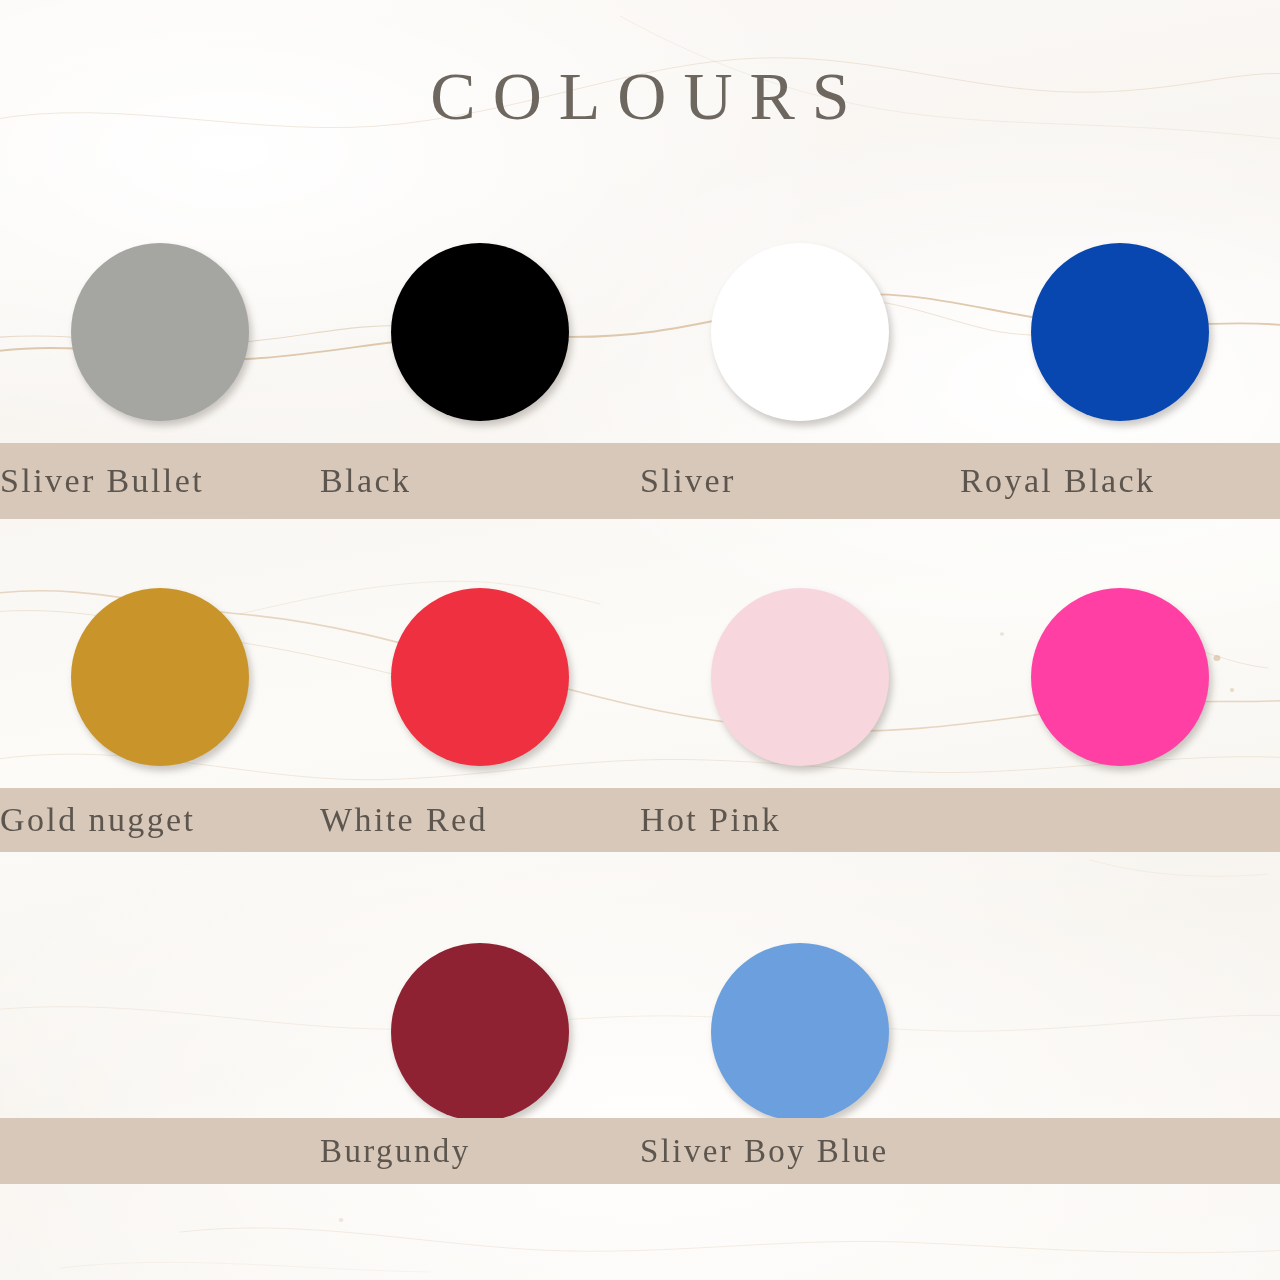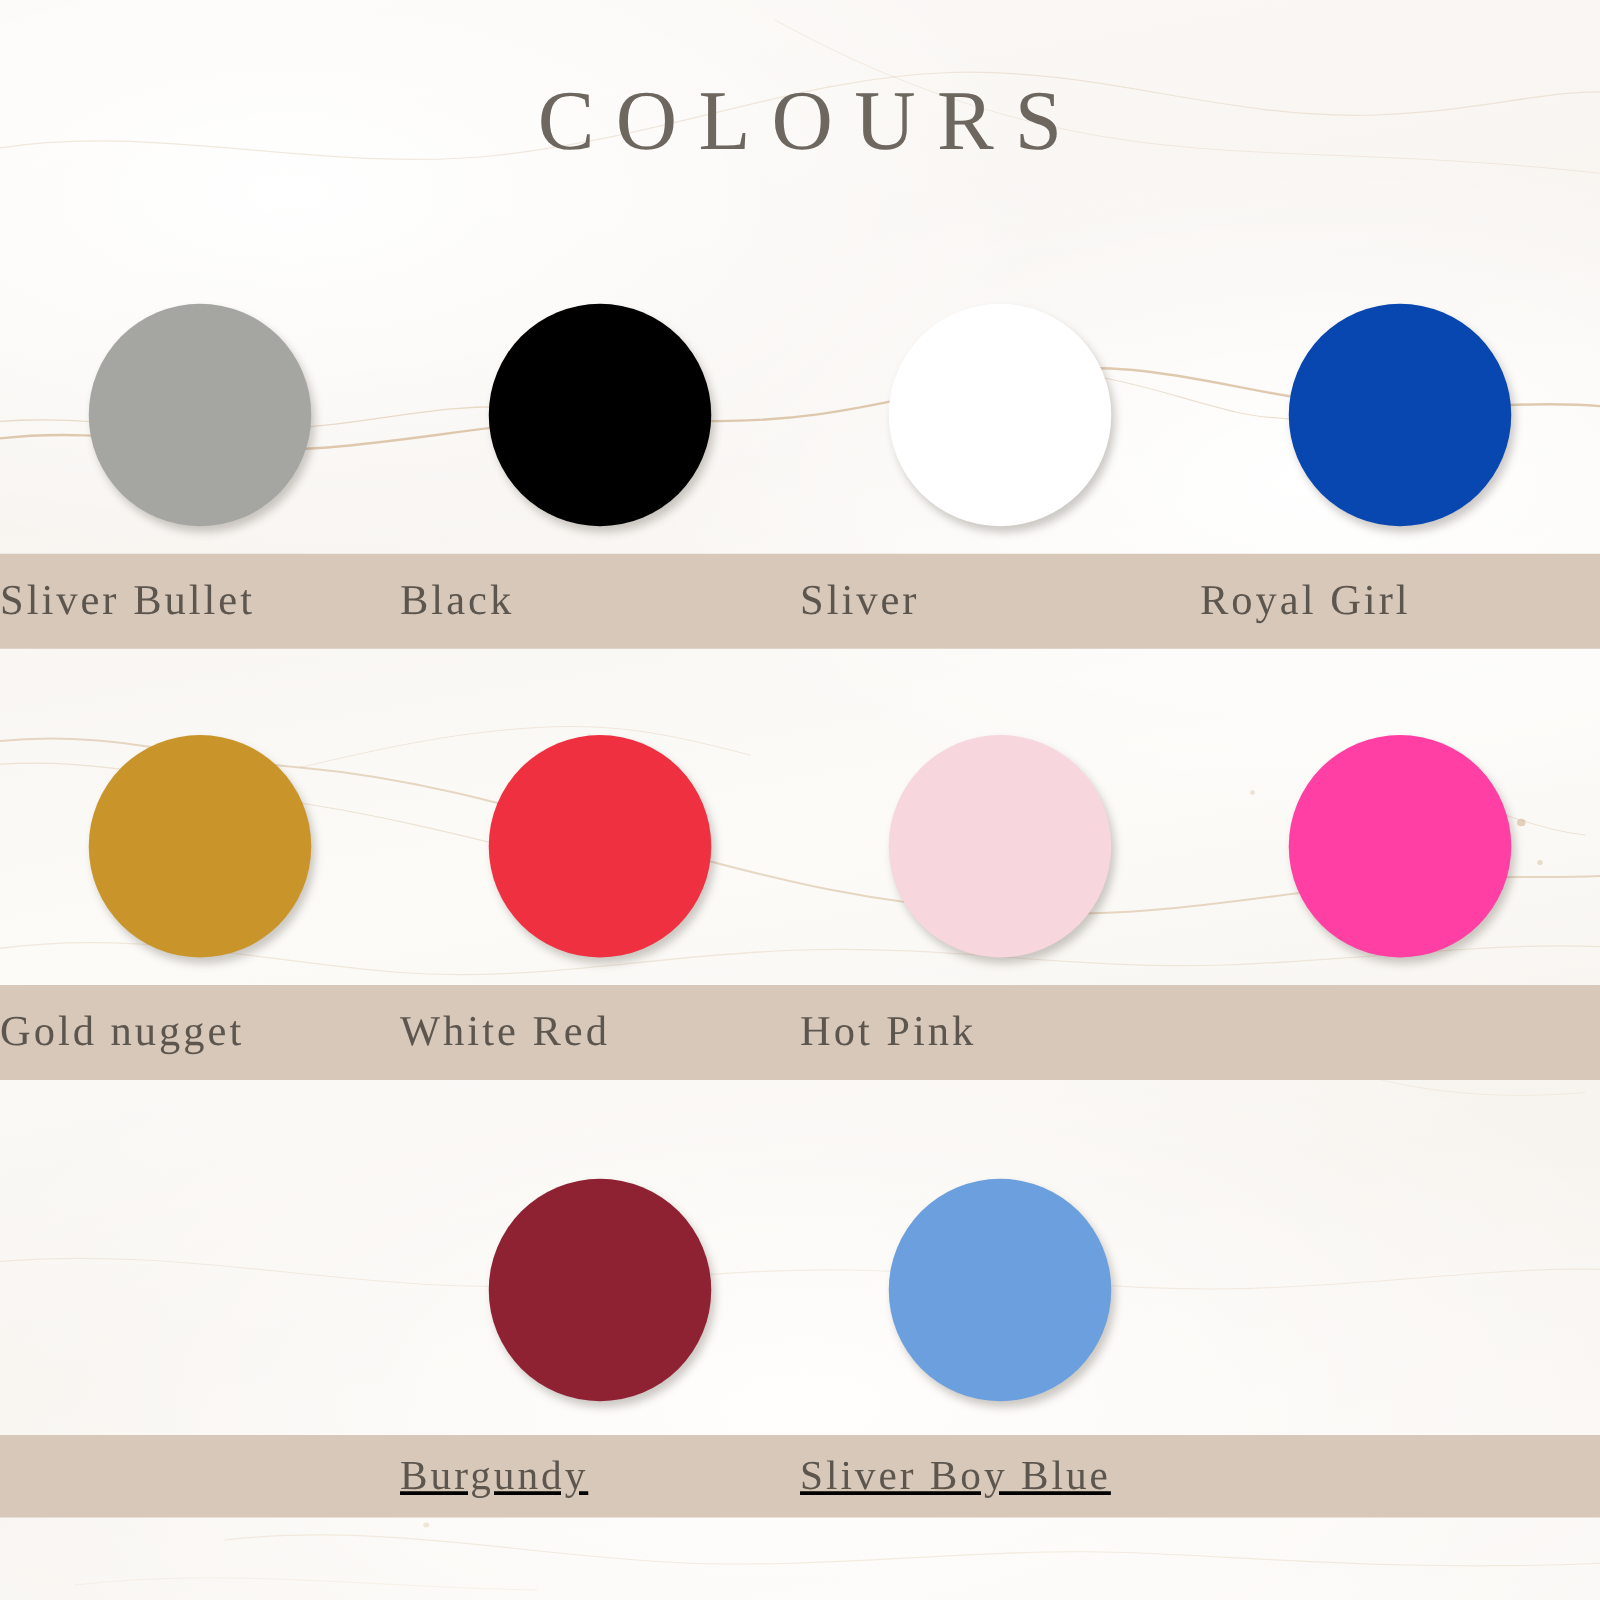--- a/index.html
+++ b/index.html
@@ -93,22 +93,22 @@
     font-family: "Liberation Serif", "DejaVu Serif", serif;
     font-size: 34px;
     font-weight: 400;
     letter-spacing: 2.4px;
     color: #5d564e;
     white-space: nowrap;
   }
   .label-cell.empty { color: transparent; }
 
   #band-1 { top: 443px; height: 76px; }
-  #band-2 { top: 788px; height: 76px; }
-  #band-3 { top: 1148px; height: 66px; text-decoration: underline; }
+  #band-2 { top: 788px; height: 64px; }
+  #band-3 { top: 1118px; height: 66px; }
 
   #band-3 .label-cell { font-size: 33px; }
 </style>
 </head>
 <body>
 
 <div id="page">
 
   <div class="marble-base"></div>
 
@@ -160,21 +160,21 @@
     </div>
     <div class="swatch-cell">
       <div class="swatch" style="background-color: rgb(8, 71, 176);"></div>
     </div>
   </div>
 
   <div class="label-band" id="band-1" style="background-color: rgb(216, 200, 186);">
     <div class="label-cell">Sliver Bullet</div>
     <div class="label-cell">Black</div>
     <div class="label-cell">Sliver</div>
-    <div class="label-cell">Royal Girl</div>
+    <div class="label-cell">Royal Black</div>
   </div>
 
   <div class="swatch-row" id="row-2">
     <div class="swatch-cell">
       <div class="swatch" style="background-color: rgb(201, 149, 42);"></div>
     </div>
     <div class="swatch-cell">
       <div class="swatch" style="background-color: rgb(238, 48, 64);"></div>
     </div>
     <div class="swatch-cell">

